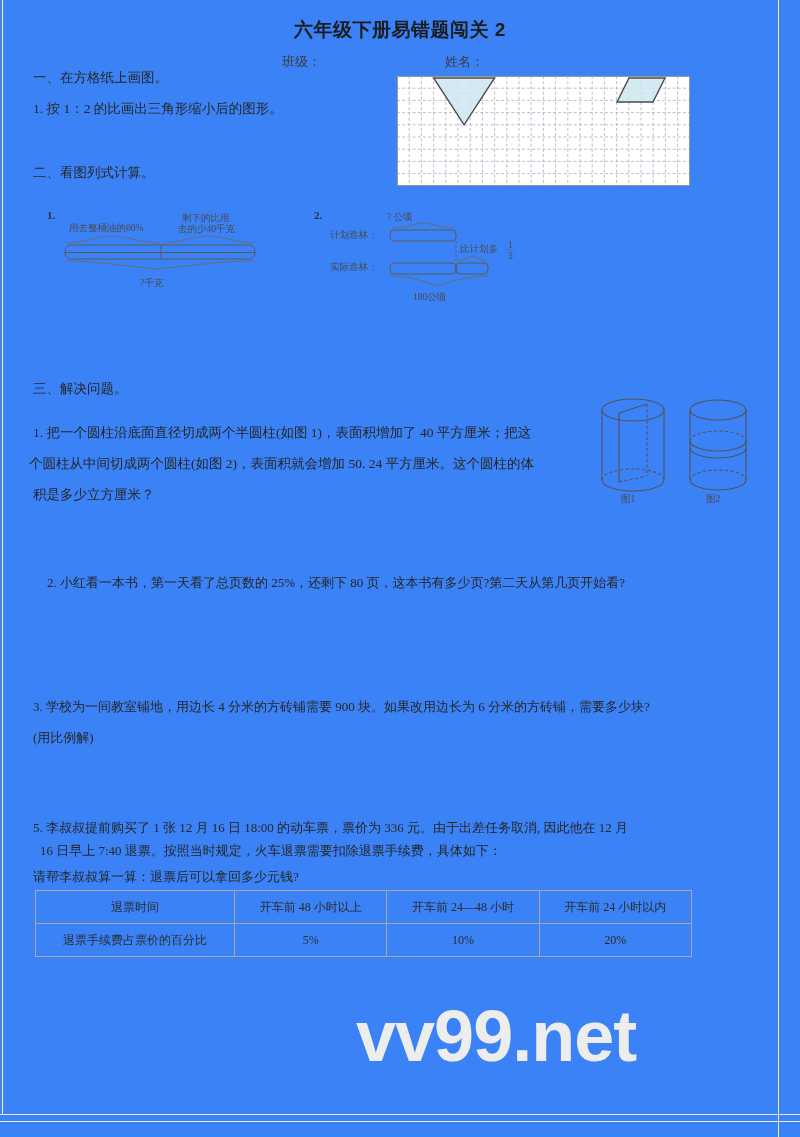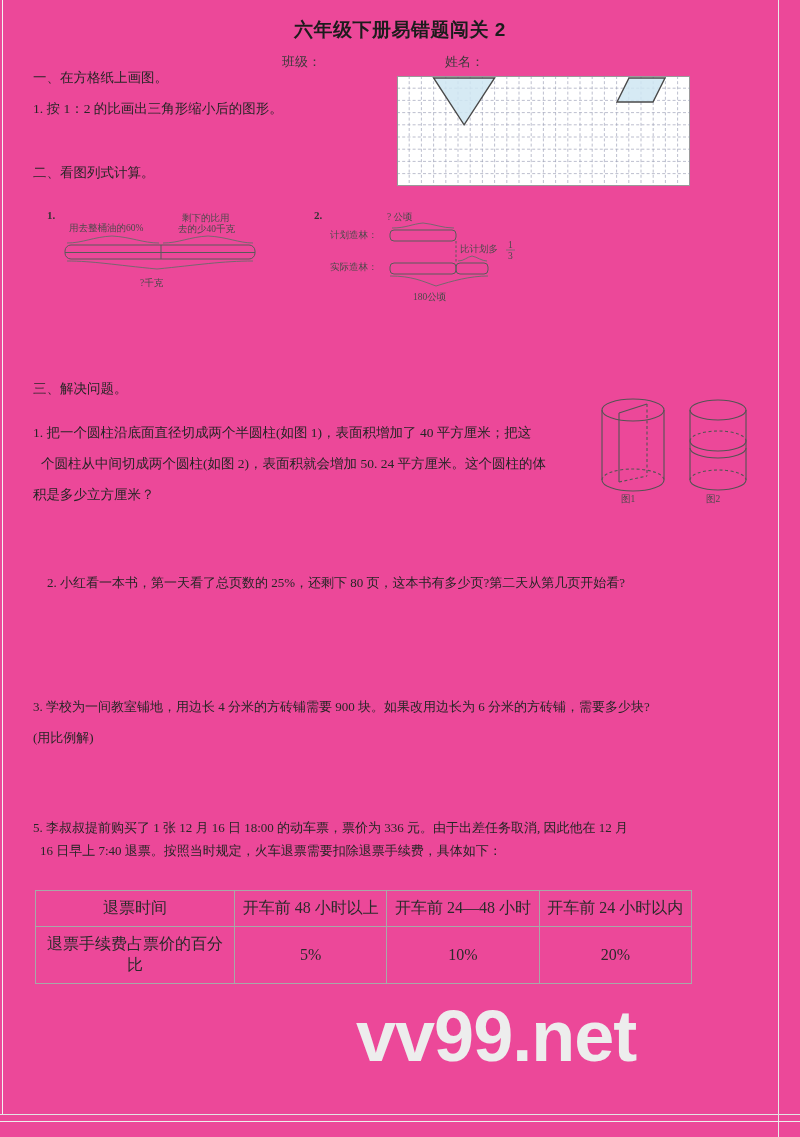--- a/index.html
+++ b/index.html
@@ -8,21 +8,21 @@
     background: #ffffff;
   }
   body {
     font-family: "Liberation Serif", "DejaVu Serif", serif;
     color: #2b2b2b;
   }
   #page {
     position: relative;
     width: 800px;
     height: 1137px;
-    background: #ec4899;
+    background: #3b82f6;
     overflow: hidden;
   }
   
   .page-edge-right {
     position: absolute;
     top: 0; left: 778px;
     width: 1px; height: 1137px;
     background: #e9e9e9;
   }
   .page-edge-bottom {
@@ -113,21 +113,21 @@
   
   #sec3-heading { left: 33px; top: 379px; }
   .para {
     position: absolute;
     font-size: 13.5px;
     line-height: 31px;
     color: #262626;
     margin-top: 12px;
   }
   #q1-l1 { left: 33px; top: 405px; white-space: nowrap; }
-  #q1-l2 { left: 41px; top: 436px; white-space: nowrap; font-family: Liberation Serif, serif; }
+  #q1-l2 { left: 29px; top: 436px; white-space: nowrap; font-family: Liberation Serif, serif; }
   #q1-l3 { left: 33px; top: 467px; white-space: nowrap; }
   #q2-l1 { left: 47px; top: 555px; white-space: nowrap; font-size: 13px; }
   #q3-l1 { left: 33px; top: 679px; white-space: nowrap; font-size: 13px; text-align: center; }
   #q3-l2 { left: 33px; top: 710px; white-space: nowrap; font-size: 13px; }
   #q5-l1 { left: 33px; top: 800px; white-space: nowrap; font-size: 13px; }
   #q5-l2 { left: 40px; top: 823px; white-space: nowrap; font-size: 13px; }
   #q5-l3 { left: 33px; top: 849px; white-space: nowrap; font-size: 13px; }
 
   
   #cylinders {
@@ -135,21 +135,21 @@
     left: 598px; top: 396px;
     width: 160px; height: 120px;
   }
 
   
   #refund-table {
     position: absolute;
     left: 35px; top: 890px;
     width: 657px;
     border-collapse: collapse;
-    font-size: 16px;
+    font-size: 12px;
     color: #2b2b2b;
   }
   #refund-table td {
     border: 1px solid #a8a8a8;
     text-align: center;
     padding: 7px 4px;
     height: 18px;
   }
   #refund-table td.lead { width: 190px; }
 
@@ -309,20 +309,21 @@
       <path d="M92,52 A28,10 0 0 0 148,52"></path>
     </g>
     <text class="dg-label" x="108" y="106" font-size="10">图2</text>
   </svg>
 
   <div class="para" id="q2-l1">2. 小红看一本书，第一天看了总页数的 25%，还剩下 80 页，这本书有多少页?第二天从第几页开始看?</div>
   <div class="para" id="q3-l1">3. 学校为一间教室铺地，用边长 4 分米的方砖铺需要 900 块。如果改用边长为 6 分米的方砖铺，需要多少块?</div>
   <div class="para" id="q3-l2">(用比例解)</div>
   <div class="para" id="q5-l1">5. 李叔叔提前购买了 1 张 12 月 16 日 18:00 的动车票，票价为 336 元。由于出差任务取消, 因此他在 12 月</div>
   <div class="para" id="q5-l2">16 日早上 7:40 退票。按照当时规定，火车退票需要扣除退票手续费，具体如下：</div>
+  <div class="para" id="q5-l3">请帮李叔叔算一算：退票后可以拿回多少元钱?</div>
 
   <table id="refund-table">
     <tbody>
       <tr>
         <td class="lead">退票时间</td>
         <td>开车前 48 小时以上</td>
         <td>开车前 24—48 小时</td>
         <td>开车前 24 小时以内</td>
       </tr>
       <tr>

